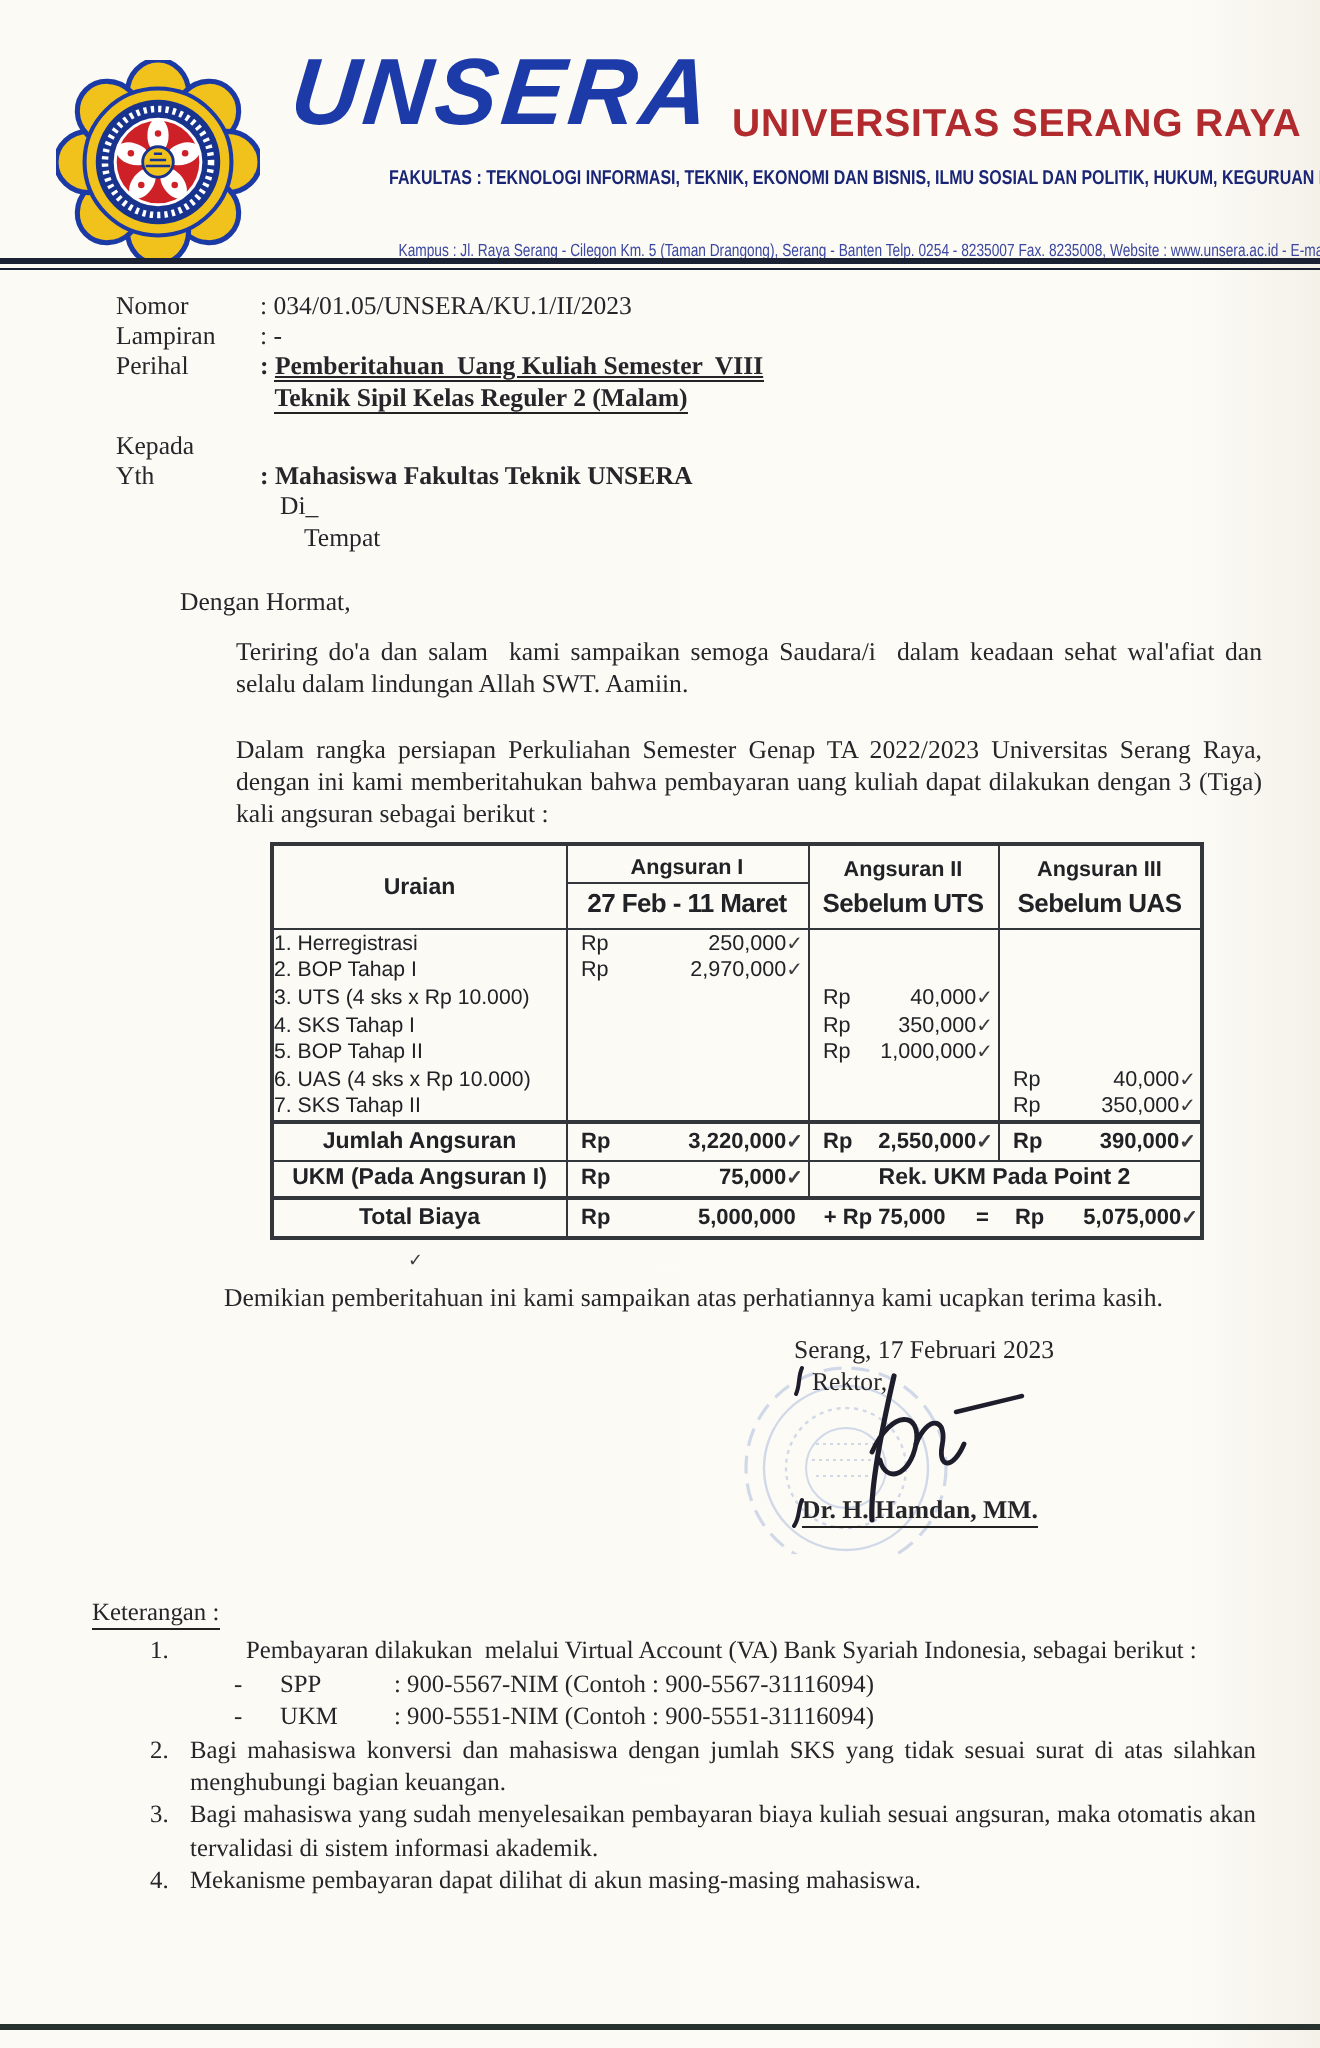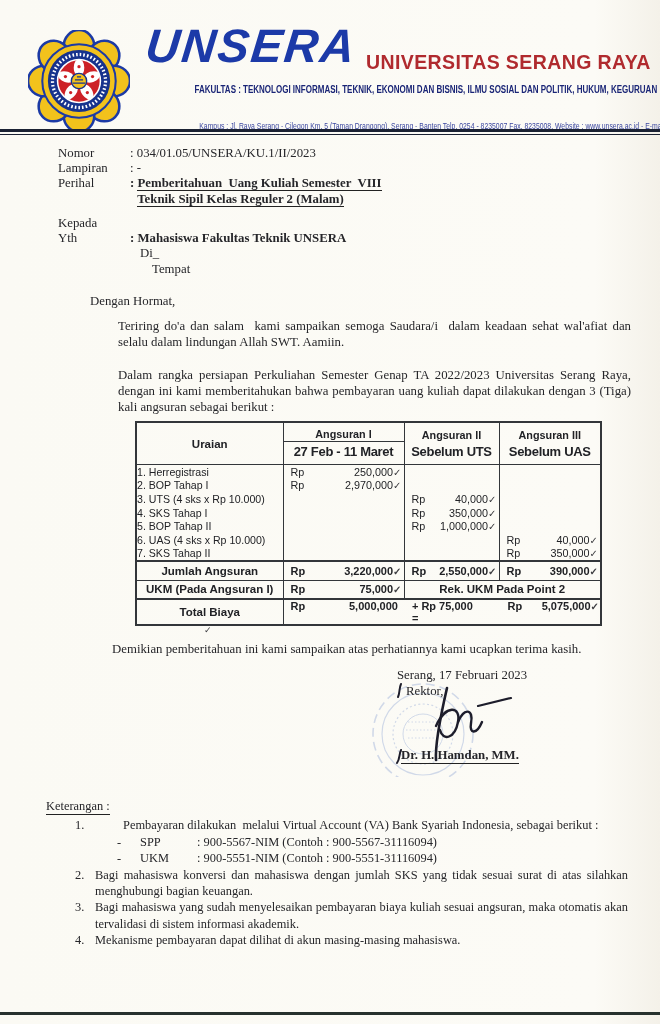--- a/index.html
+++ b/index.html
@@ -64,21 +64,21 @@
   .amt{display:flex;justify-content:space-between;align-items:center;
     font-size:10.8px;padding:0 2px 0 7px;}
   .amt .check,.check{font-size:10px;color:#3c3c40;line-height:1;}
   tr.sum td{border-top:2px solid #33363a;height:17.5px;}
   tr.sum2 td{border-top:1.6px solid #33363a;height:17.5px;}
   .sumlab{text-align:center;font-weight:bold;font-size:11.5px;}
   .amt.b{font-weight:bold;font-size:11px;}
   .merged-note{text-align:center;font-weight:bold;font-size:11.5px;}
   .total-cells{display:flex;font-weight:bold;font-size:11px;}
   .total-cells .c1{width:121px;display:flex;justify-content:space-between;padding:0 6px 0 7px;box-sizing:border-box;}
-  .total-cells .c2{width:95px;display:flex;justify-content:space-between;padding:0 4px 0 8px;box-sizing:border-box;flex-direction:column;}
+  .total-cells .c2{width:95px;display:flex;justify-content:space-between;padding:0 4px 0 8px;box-sizing:border-box;}
   .total-cells .c3{width:102px;display:flex;justify-content:space-between;padding:0 1px 0 9px;box-sizing:border-box;}
   
   .catatan{position:absolute;left:136px;top:611px;font-weight:bold;font-style:italic;font-size:12.8px;}
   .catatan-check{position:absolute;left:204px;top:625px;font-size:9px;color:#3c3c40;}
   .closing{position:absolute;left:112px;top:642px;font-size:12.8px;}
   
   .sig-date{position:absolute;left:397px;top:668px;font-size:12.8px;}
   .sig-title{position:absolute;left:406px;top:684px;font-size:12.8px;}
   .sig-name{position:absolute;left:401px;top:748px;font-size:12.8px;font-weight:bold;border-bottom:1.3px solid #222;}
   .sig-art{position:absolute;left:328px;top:662px;width:250px;height:115px;}
@@ -150,21 +150,21 @@
       <span class="lab">Nomor</span>
       <span>: 034/01.05/UNSERA/KU.1/II/2023</span>
     </div>
     <div class="row">
       <span class="lab">Lampiran</span>
       <span>: -</span>
     </div>
     <div class="row">
       <span class="lab">Perihal</span>
       <span class="perihal-val">
-        <span>: </span><span class="u" style="white-space:pre-wrap;">Pemberitahuan  Uang Kuliah Semester  VIII</span>
+        <span>: </span><span class="u" style="white-space:pre-wrap;text-decoration:underline;">Pemberitahuan  Uang Kuliah Semester  VIII</span>
       </span>
     </div>
     <div class="row">
       <span class="lab"></span>
       <span class="perihal-val"><span style="visibility:hidden">: </span><span class="u">Teknik Sipil Kelas Reguler 2 (Malam)</span></span>
     </div>
   </div>
 
   <div class="kepada">
     <div>Kepada</div>

